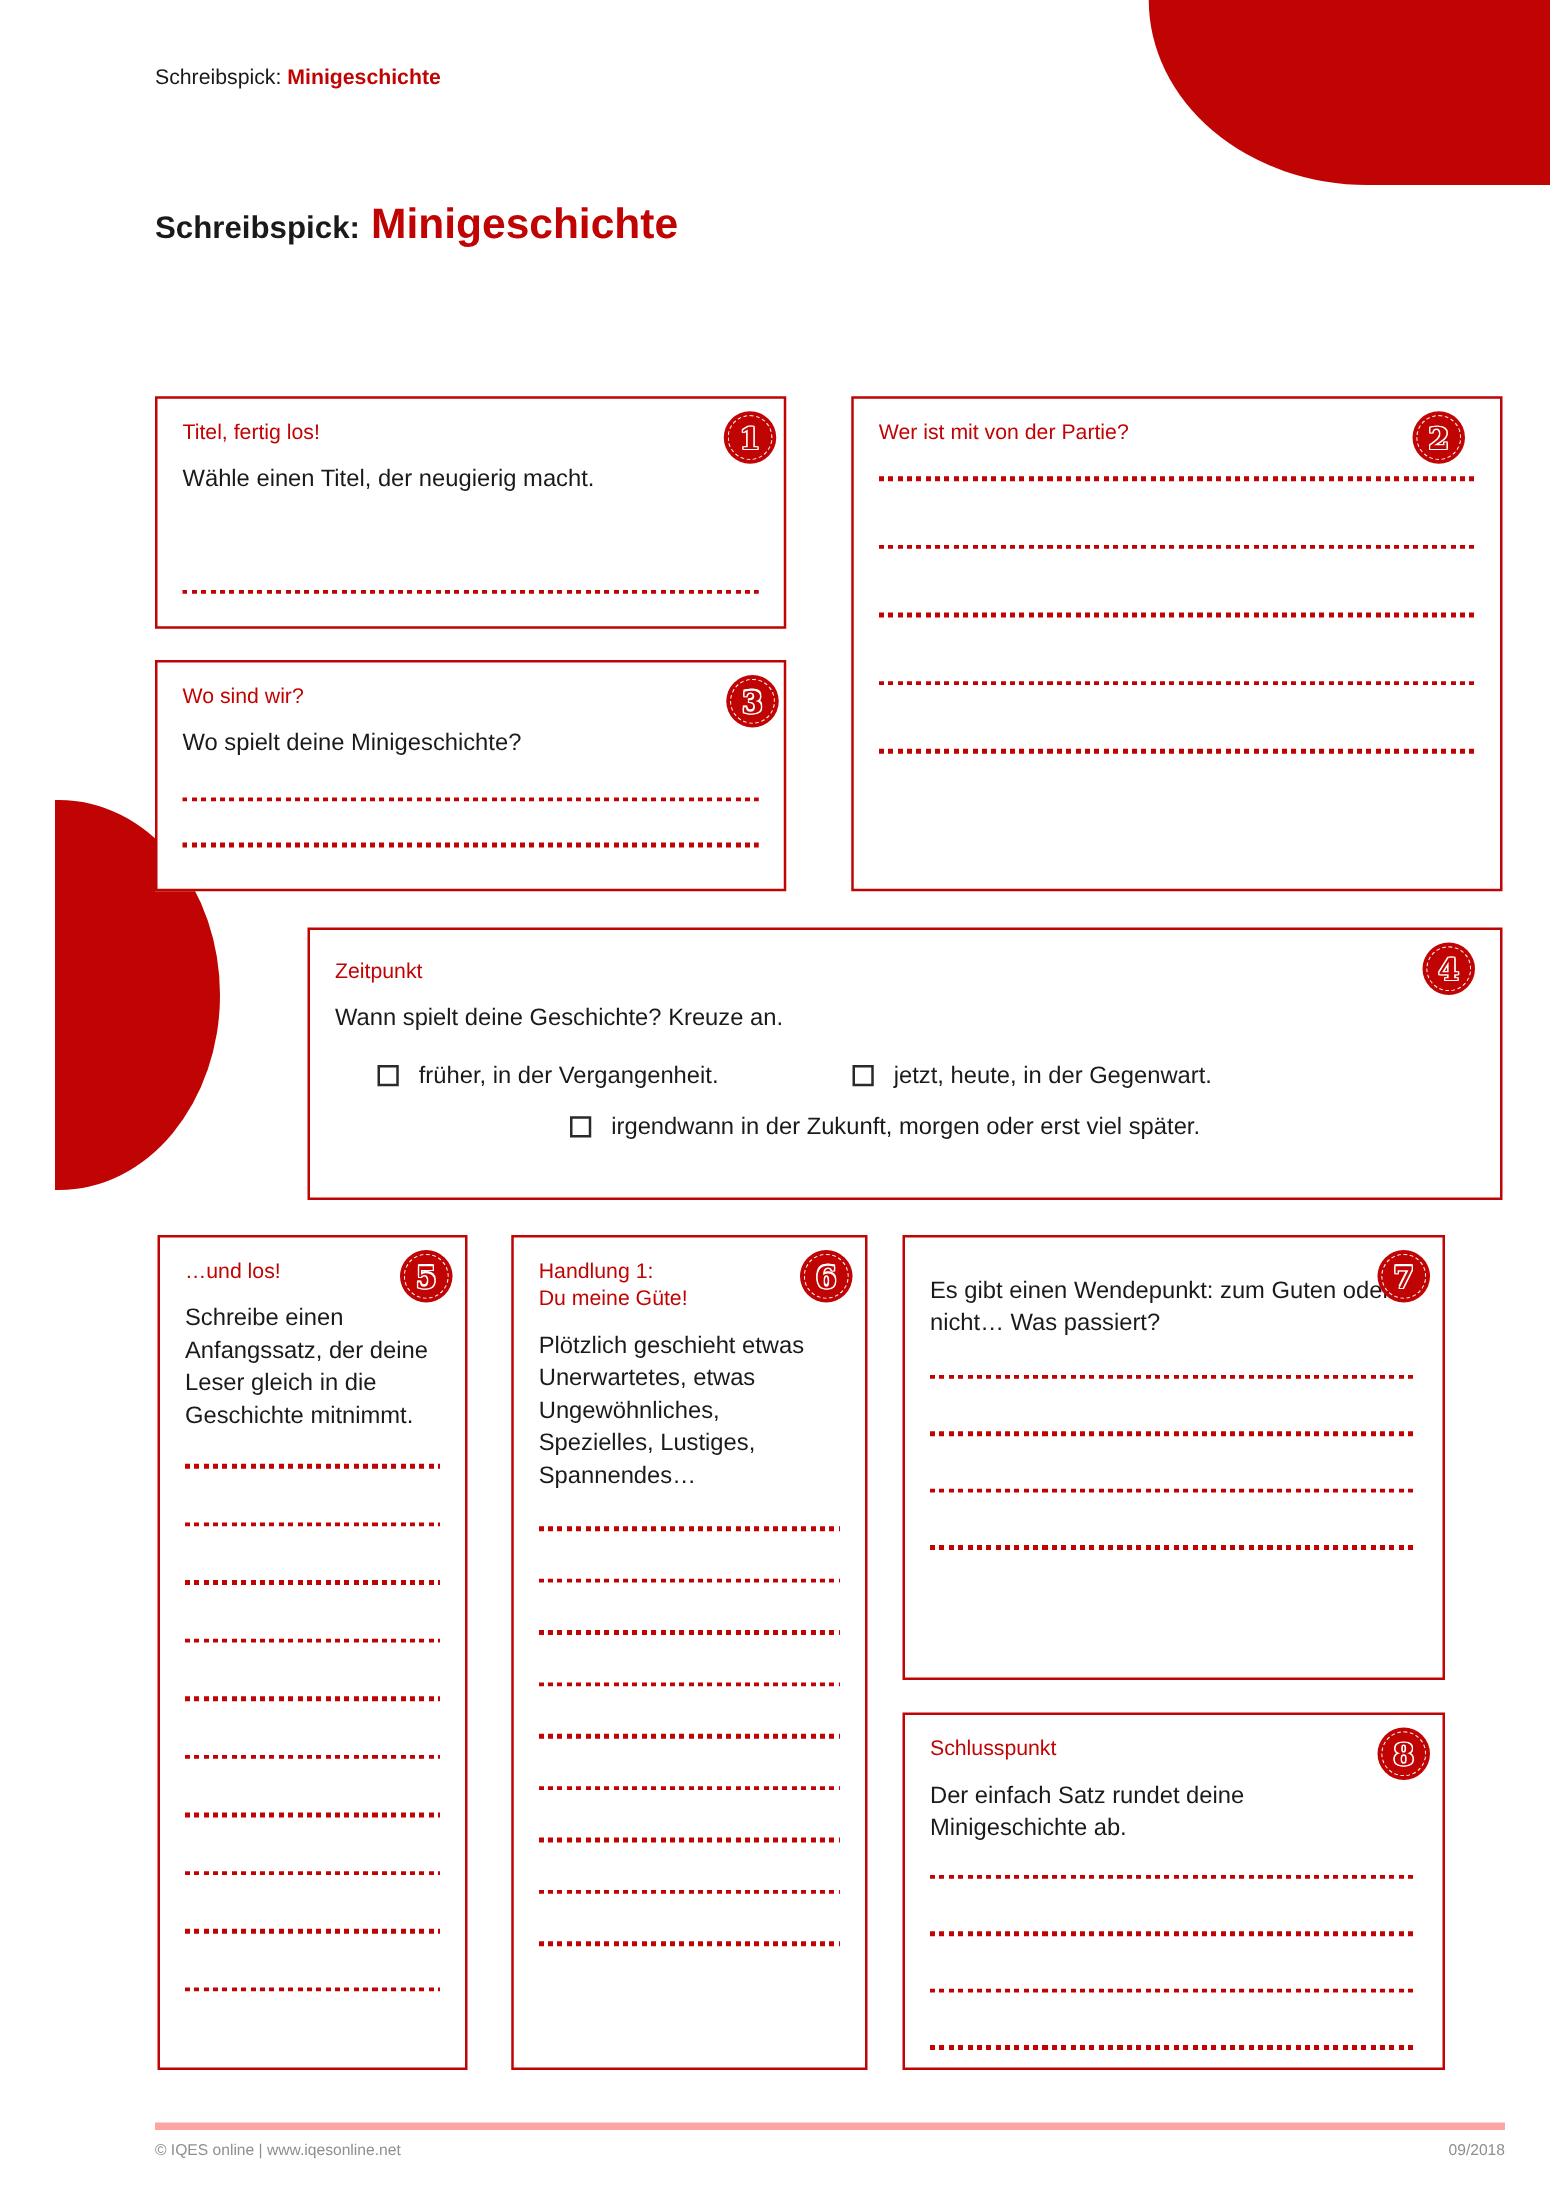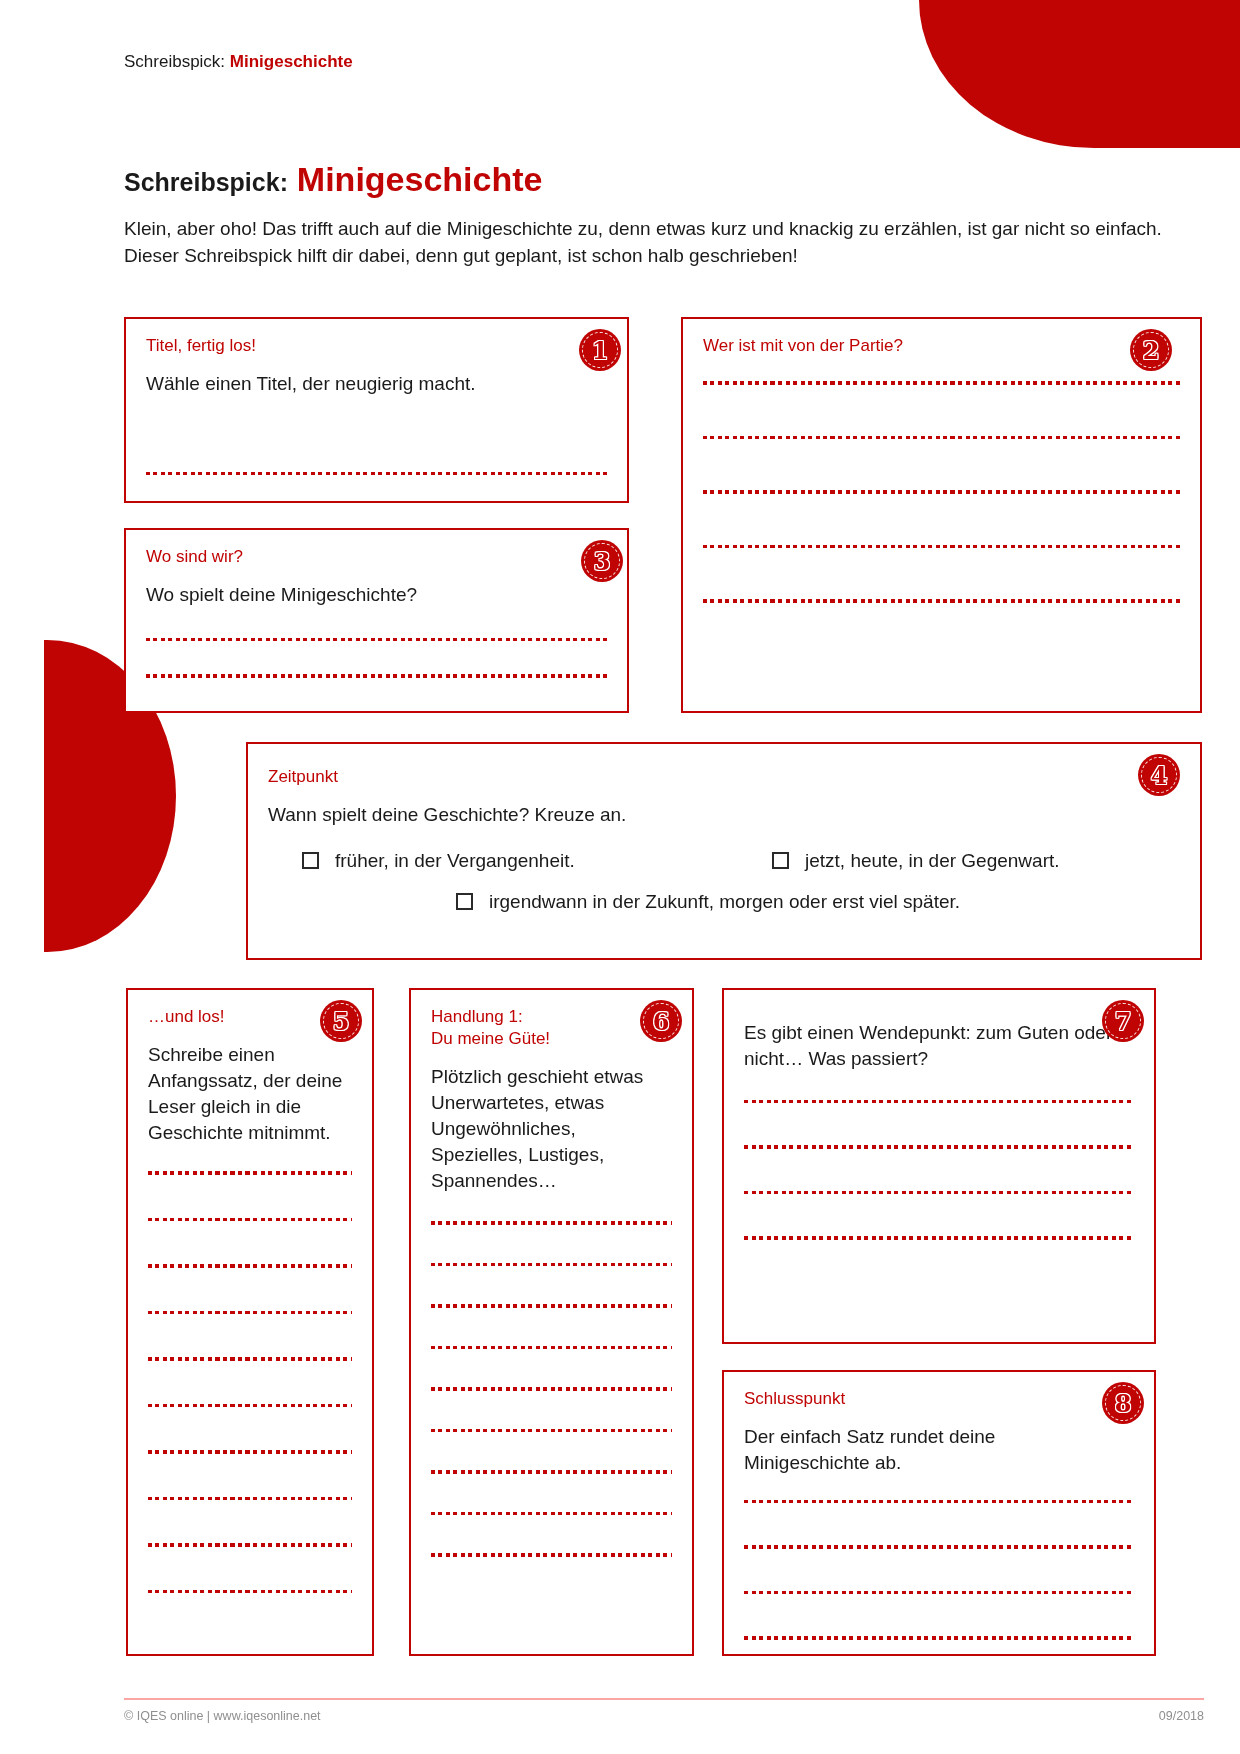--- a/index.html
+++ b/index.html
@@ -58,50 +58,49 @@
   #box2 .dotted-line{ margin-top:51px; } #box2 .dotted-line:first-child{ margin-top:24px; }
   #box3 .dotted-line{ margin-top:33px; } #box3 .dotted-line:first-child{ margin-top:30px; }
   #box5 .dotted-line{ margin-top:43px; } #box5 .dotted-line:first-child{ margin-top:26px; }
   #box6 .dotted-line{ margin-top:38px; } #box6 .dotted-line:first-child{ margin-top:28px; }
   #box7 .dotted-line{ margin-top:42px; } #box7 .dotted-line:first-child{ margin-top:28px; }
   #box8 .dotted-line{ margin-top:42px; } #box8 .dotted-line:first-child{ margin-top:24px; }
 
   
   .cb-row{ display:flex; align-items:center; font-size:19px; }
   .cb-row1{ margin-top:22px; padding-left:34px; }
-  .cb-row1 .cb-item:first-child{ width:470px;text-align:center; }
+  .cb-row1 .cb-item:first-child{ width:380px;text-align:center; }
   .cb-row2{ margin-top:19px; padding-left:188px; }
   .cb-item{ display:flex; align-items:center; }
   .checkbox{ display:inline-block; width:17px; height:17px; border:2px solid #2a2a2a;
     background:#fff; margin-right:16px; flex:0 0 auto; }
 
   
   .footer{ position:absolute; left:80px; right:80px; top:1698px;
-    border-top:2px solid #fca5a5; padding-top:9px; display:flex;
+    border-top:6px solid #fca5a5; padding-top:9px; display:flex;
     justify-content:space-between; font-size:12.5px; color:#8f8f8f; }
 </style>
 </head>
 <body>
 
 <div class="page">
 
   <div class="blob-tr"></div>
   <div class="blob-left"></div>
 
   <div class="doc-header">
     <span>Schreibspick:</span>
     <span class="hl">Minigeschichte</span>
   </div>
 
   <h1 class="doc-title">
     <span class="prefix">Schreibspick:</span>
     <span class="hl">Minigeschichte</span>
   </h1>
 
-  <p class="intro">Klein, aber oho! Das trifft auch auf die Minigeschichte zu, denn etwas kurz und knackig zu erzählen, ist gar nicht so einfach. Dieser Schreibspick hilft dir dabei, denn gut geplant, ist schon halb geschrieben!</p>
 
   <section class="box" id="box1">
     <div class="badge">
       <span class="badge-ring"></span>
       <span class="badge-num">1</span>
     </div>
     <h2 class="box-title">Titel, fertig los!</h2>
     <p class="box-body">Wähle einen Titel, der neugierig macht.</p>
     <div class="lines">
         <div class="dotted-line"></div>

